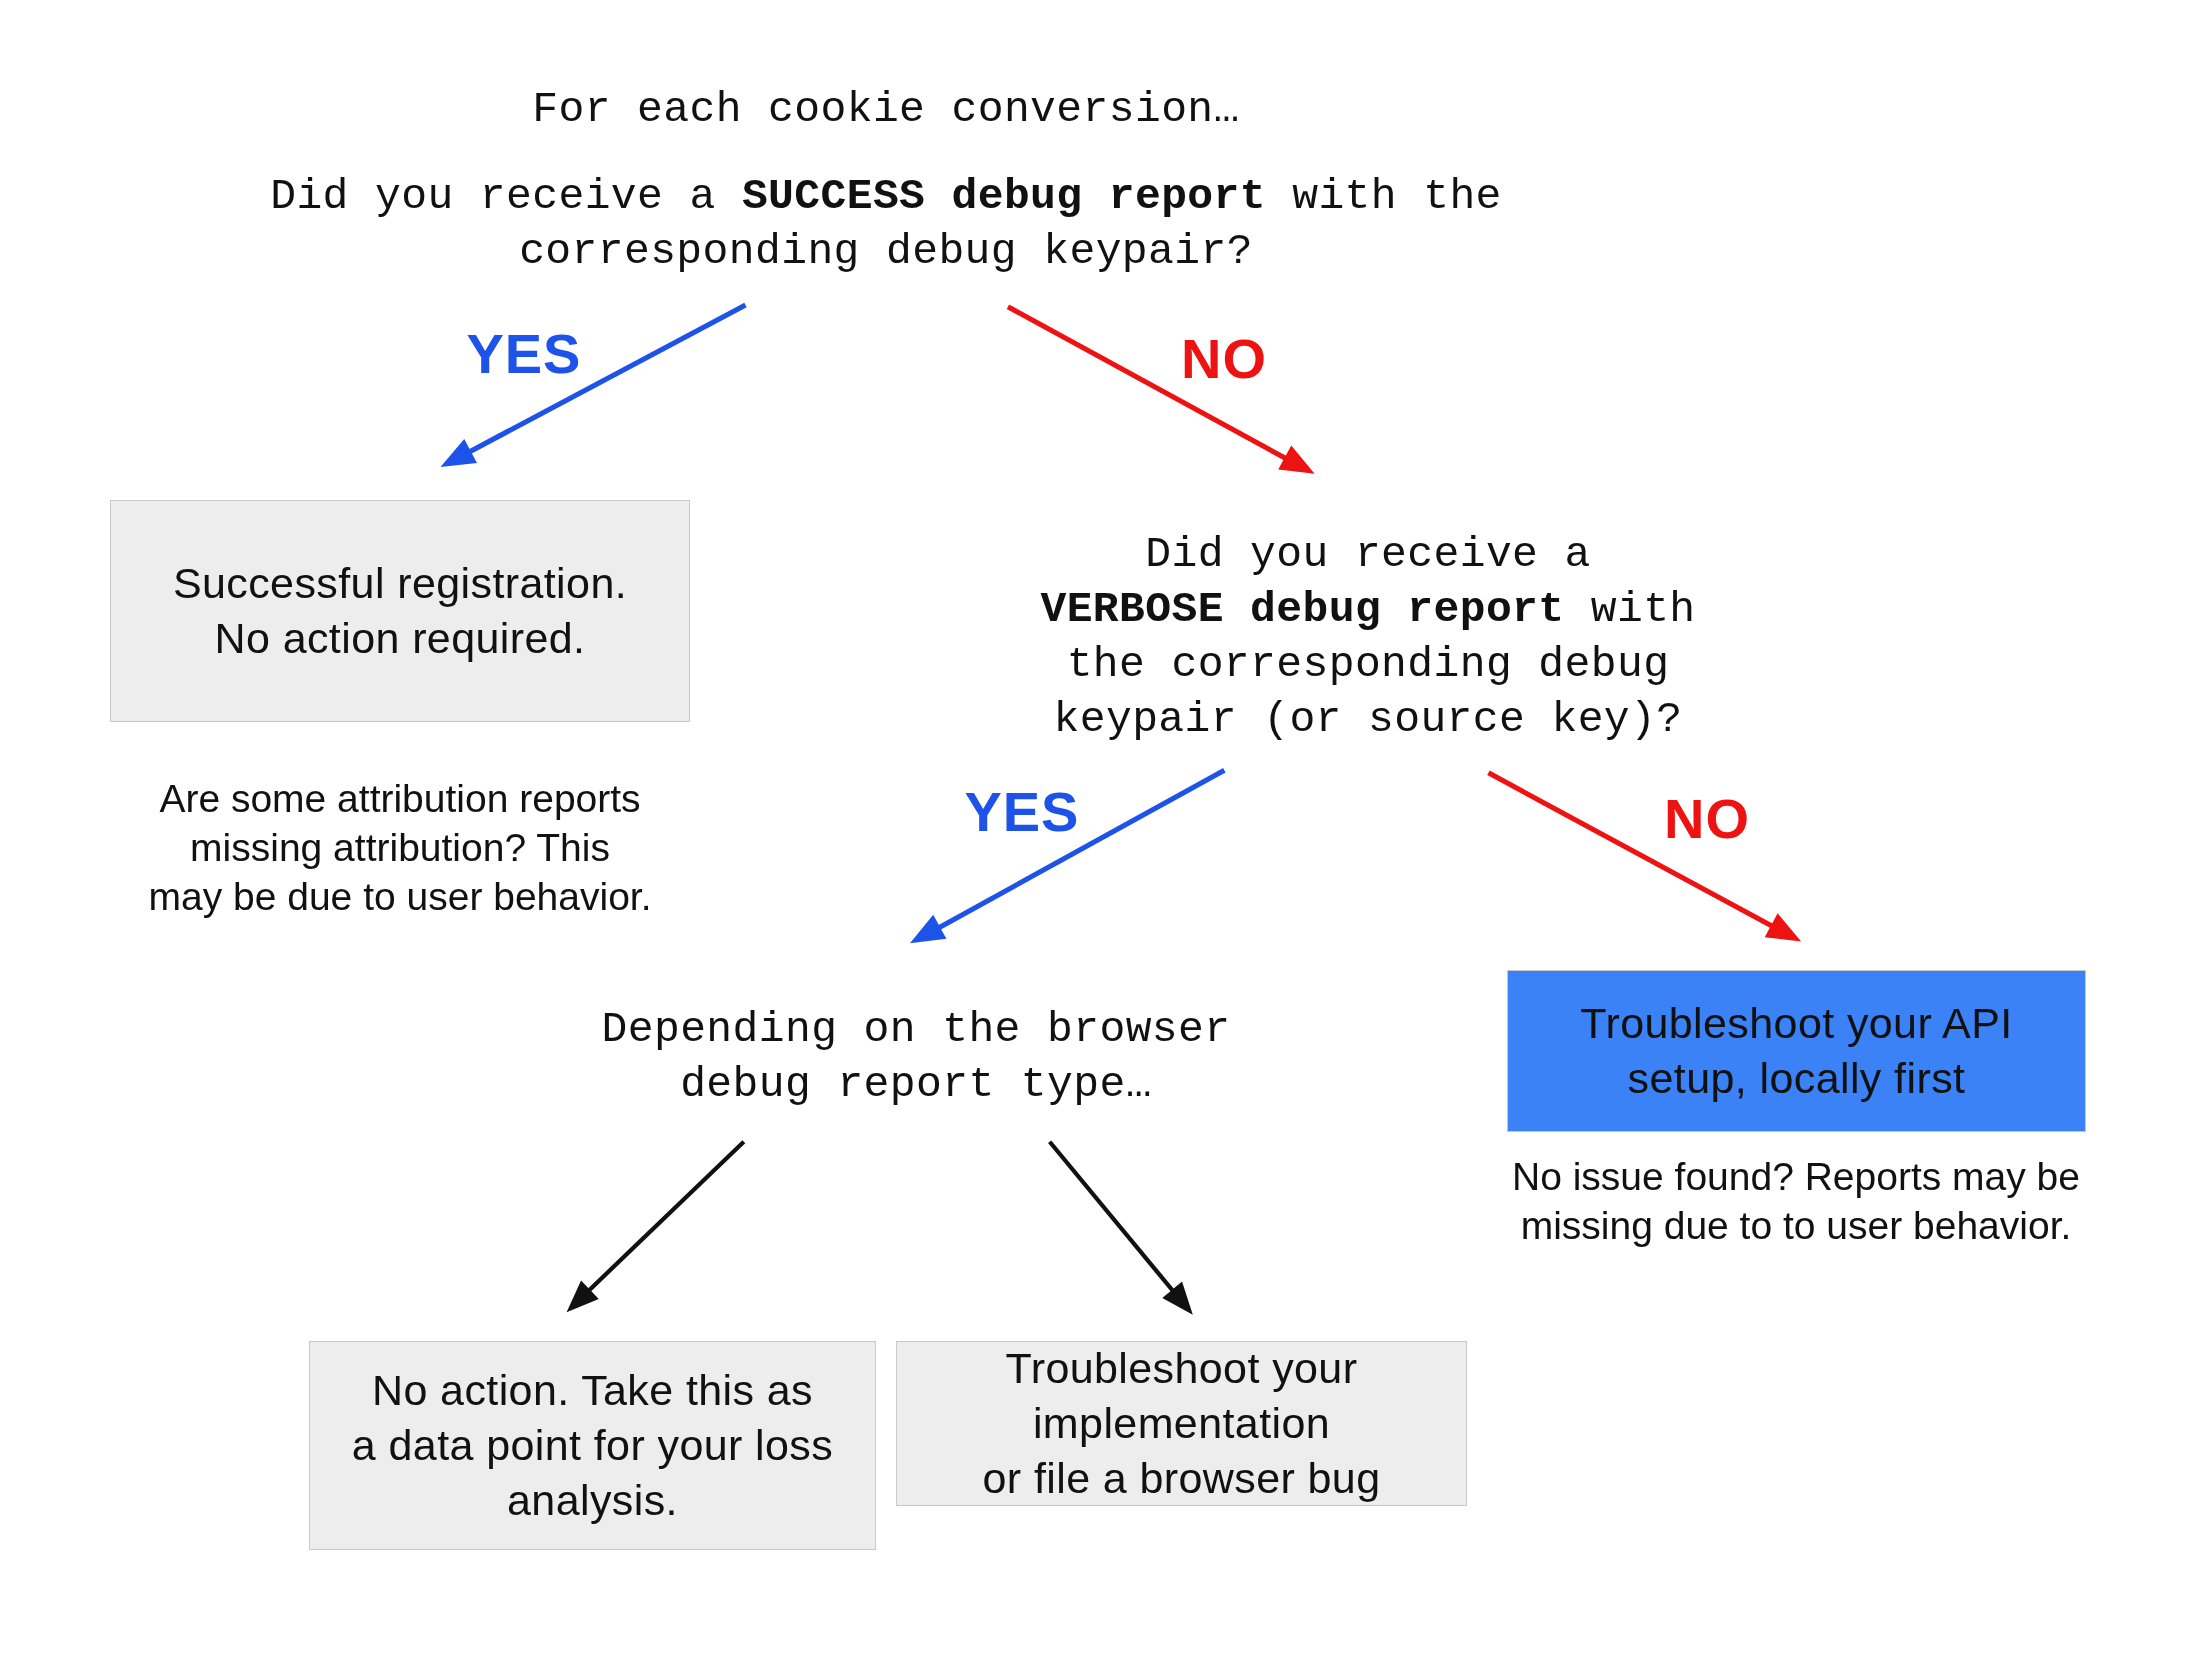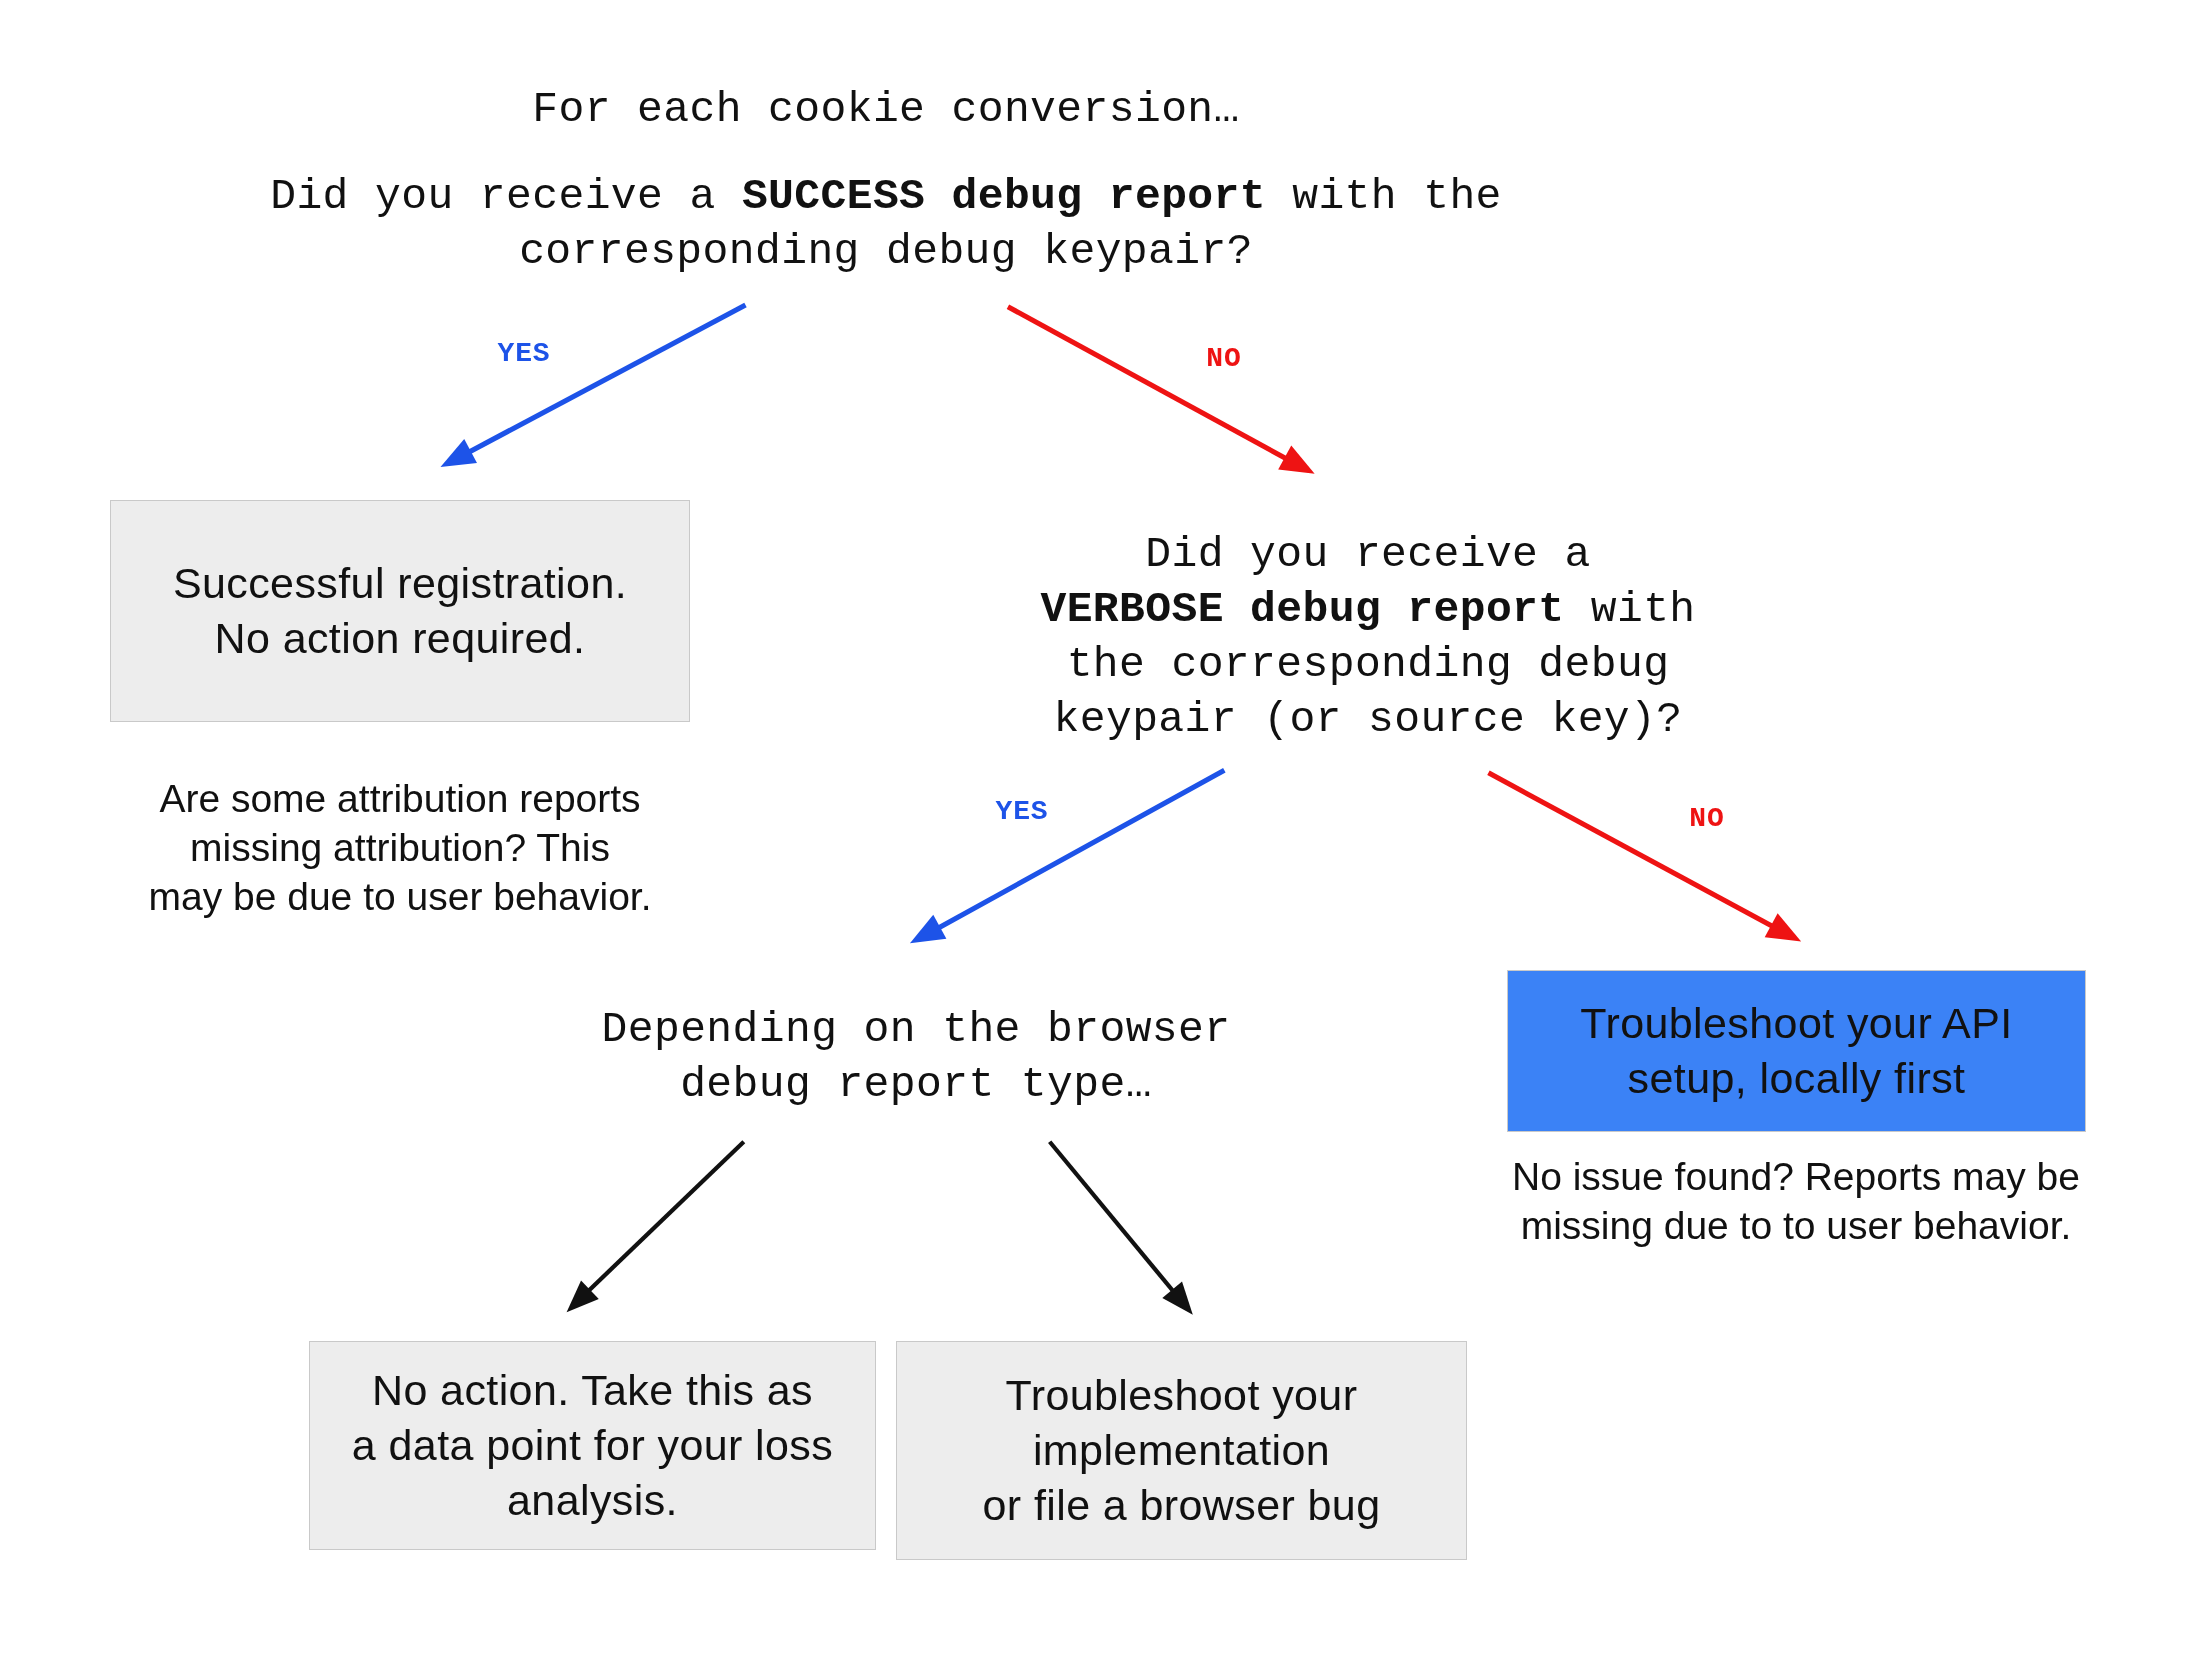--- a/index.html
+++ b/index.html
@@ -26,26 +26,25 @@
   .note {
     position: absolute;
     text-align: center;
     font-size: 39px;
     line-height: 49px;
     white-space: nowrap;
     transform: translateX(-50%);
   }
   .branch-label {
     position: absolute;
-    font-size: 28px;
+    font-size: 56px;
     font-weight: 700;
     letter-spacing: 0.9px;
     white-space: nowrap;
     transform: translate(-50%, -50%);
-    font-family: Liberation Mono, monospace;
   }
   .gbox {
     position: absolute;
     background: #ededed;
     border: 1.7px solid #c9c9c9;
     box-sizing: border-box;
     display: flex;
     flex-direction: column;
     align-items: center;
     justify-content: center;
@@ -151,20 +150,20 @@
   <div class="note" style="left:1796px; top:1152px;">
     <div>No issue found? Reports may be</div>
     <div>missing due to to user behavior.</div>
   </div>
 
   <div class="gbox" style="left: 309px; top: 1341px; width: 567px; height: 209px; background-color: rgb(237, 237, 237);">
     <div>No action. Take this as</div>
     <div>a data point for your loss</div>
     <div>analysis.</div>
   </div>
-  <div class="gbox" style="left: 896px; top: 1341px; width: 571px; height: 219px; background-color: rgb(237, 237, 237);">
+  <div class="gbox" style="left: 896px; top: 1341px; width: 571px; height: 165px; background-color: rgb(237, 237, 237);">
     <div>Troubleshoot your</div>
     <div>implementation</div>
     <div>or file a browser bug</div>
   </div>
 
 </div>
 
 
 </body></html>

